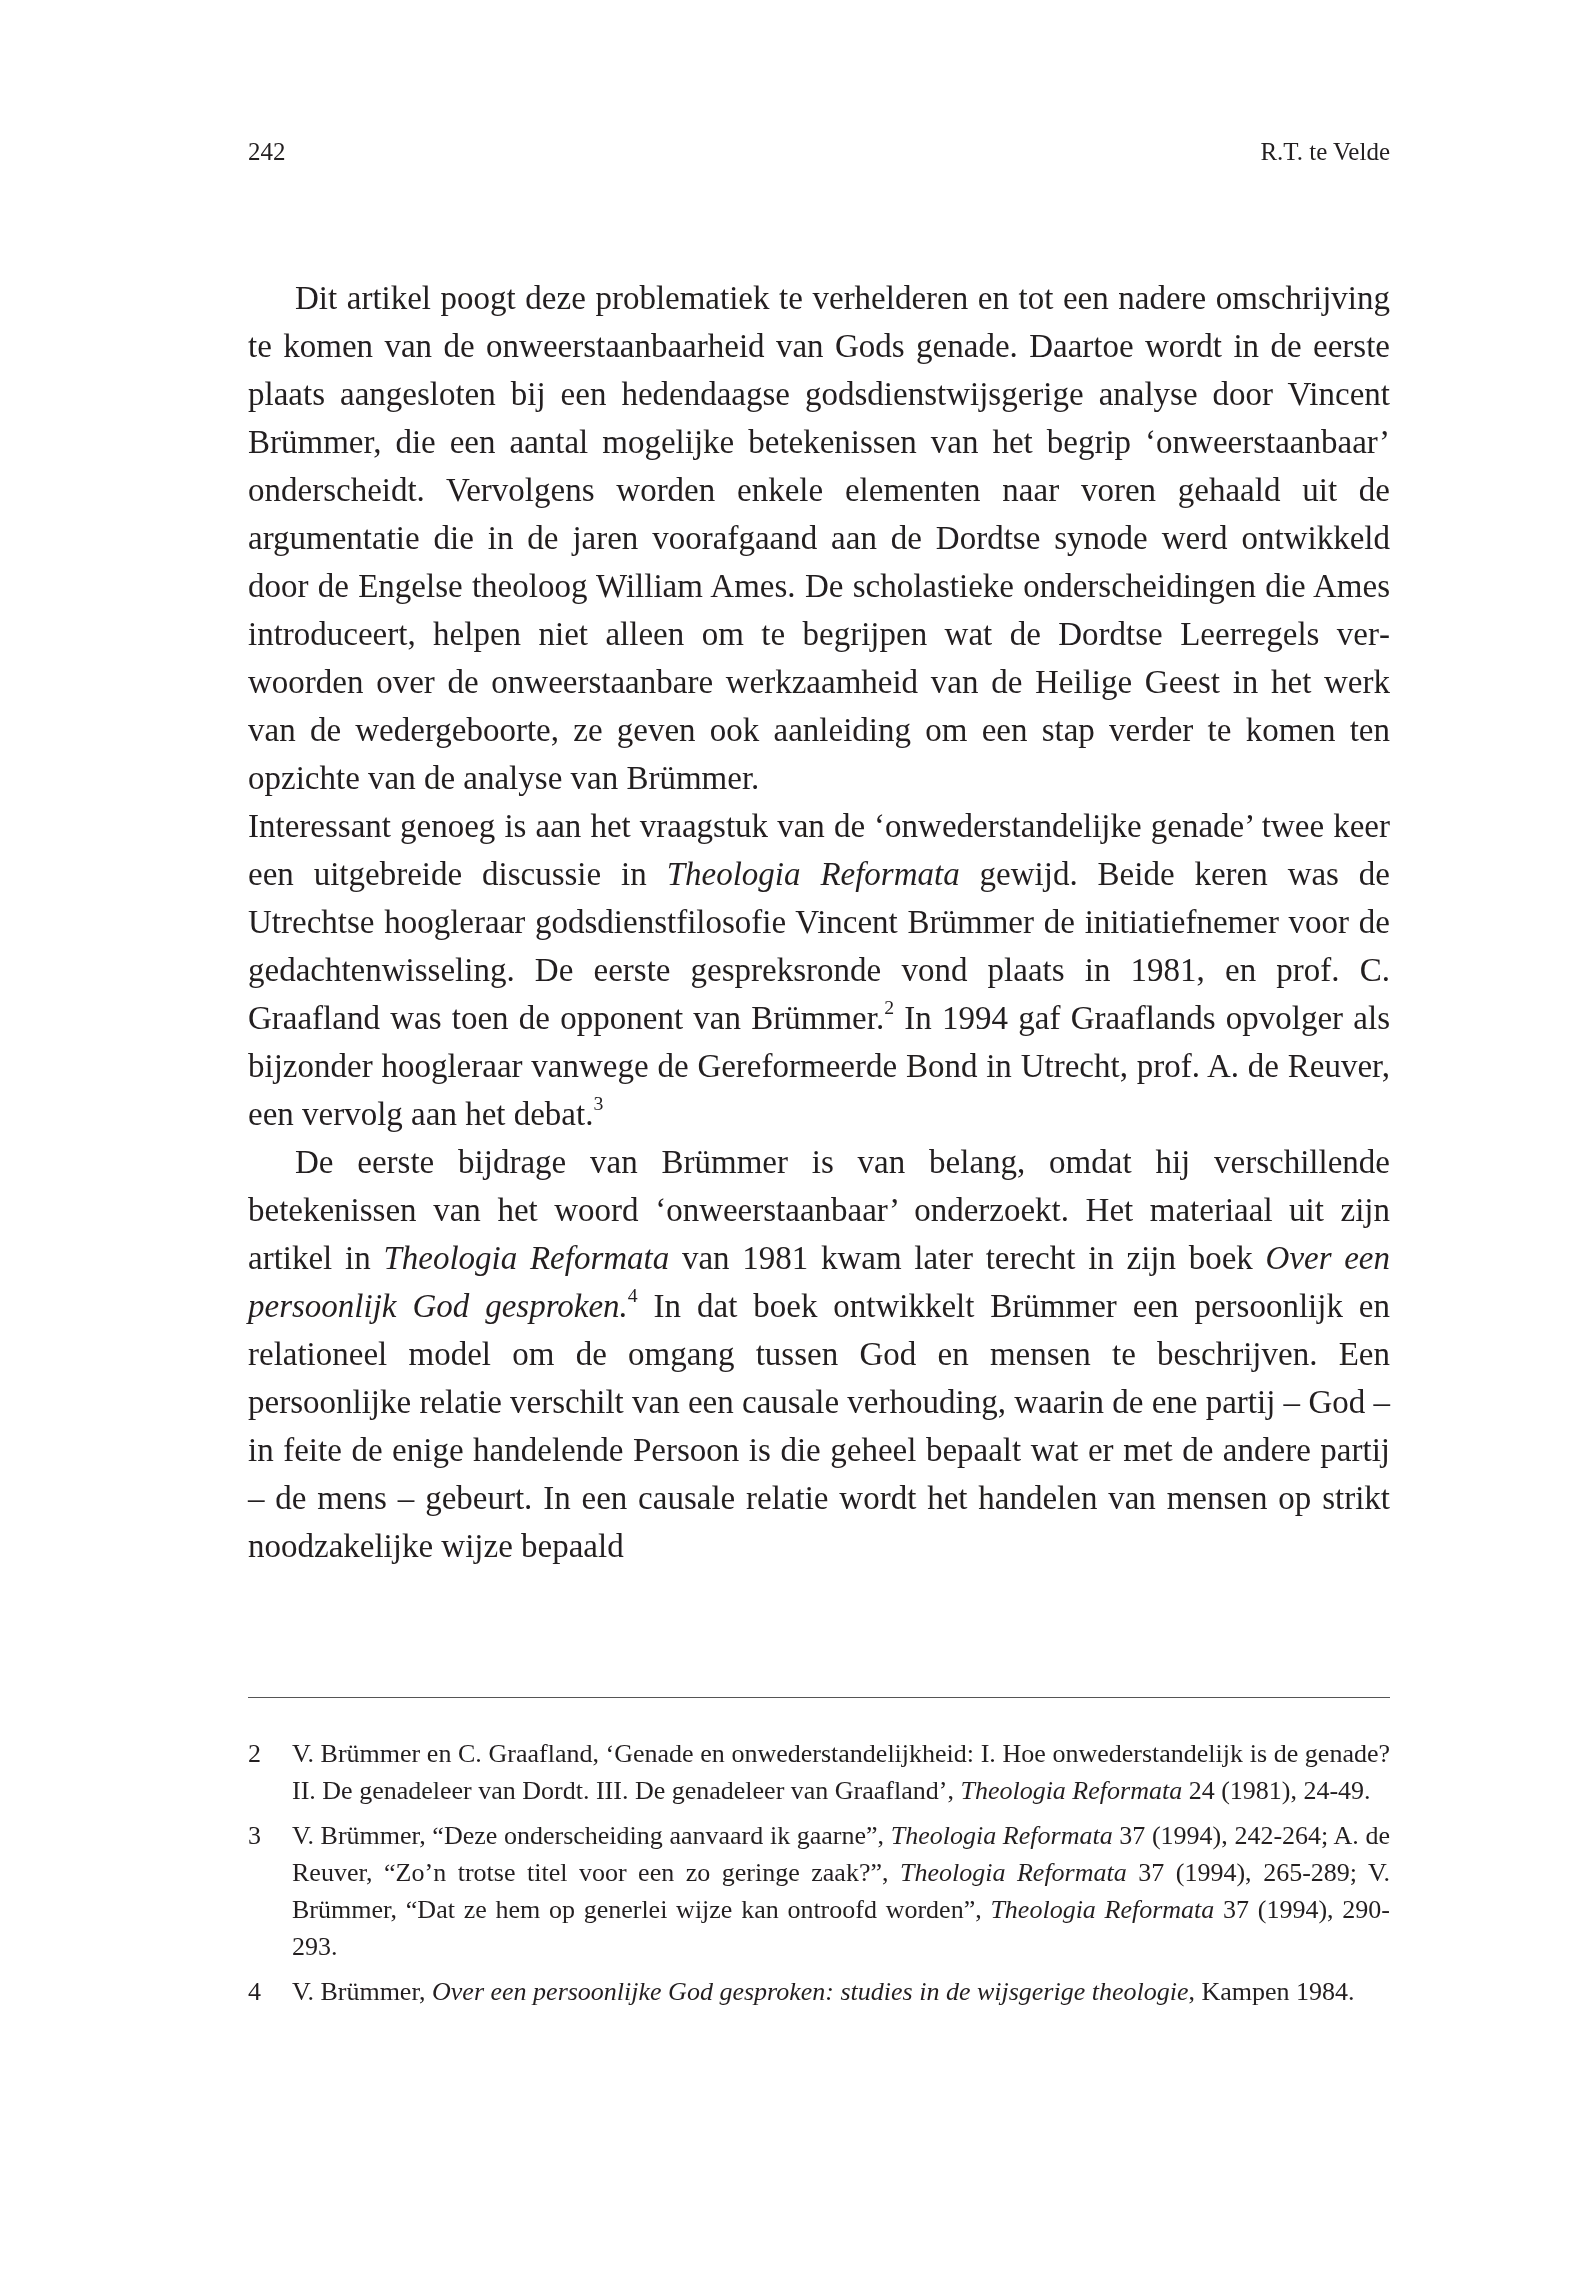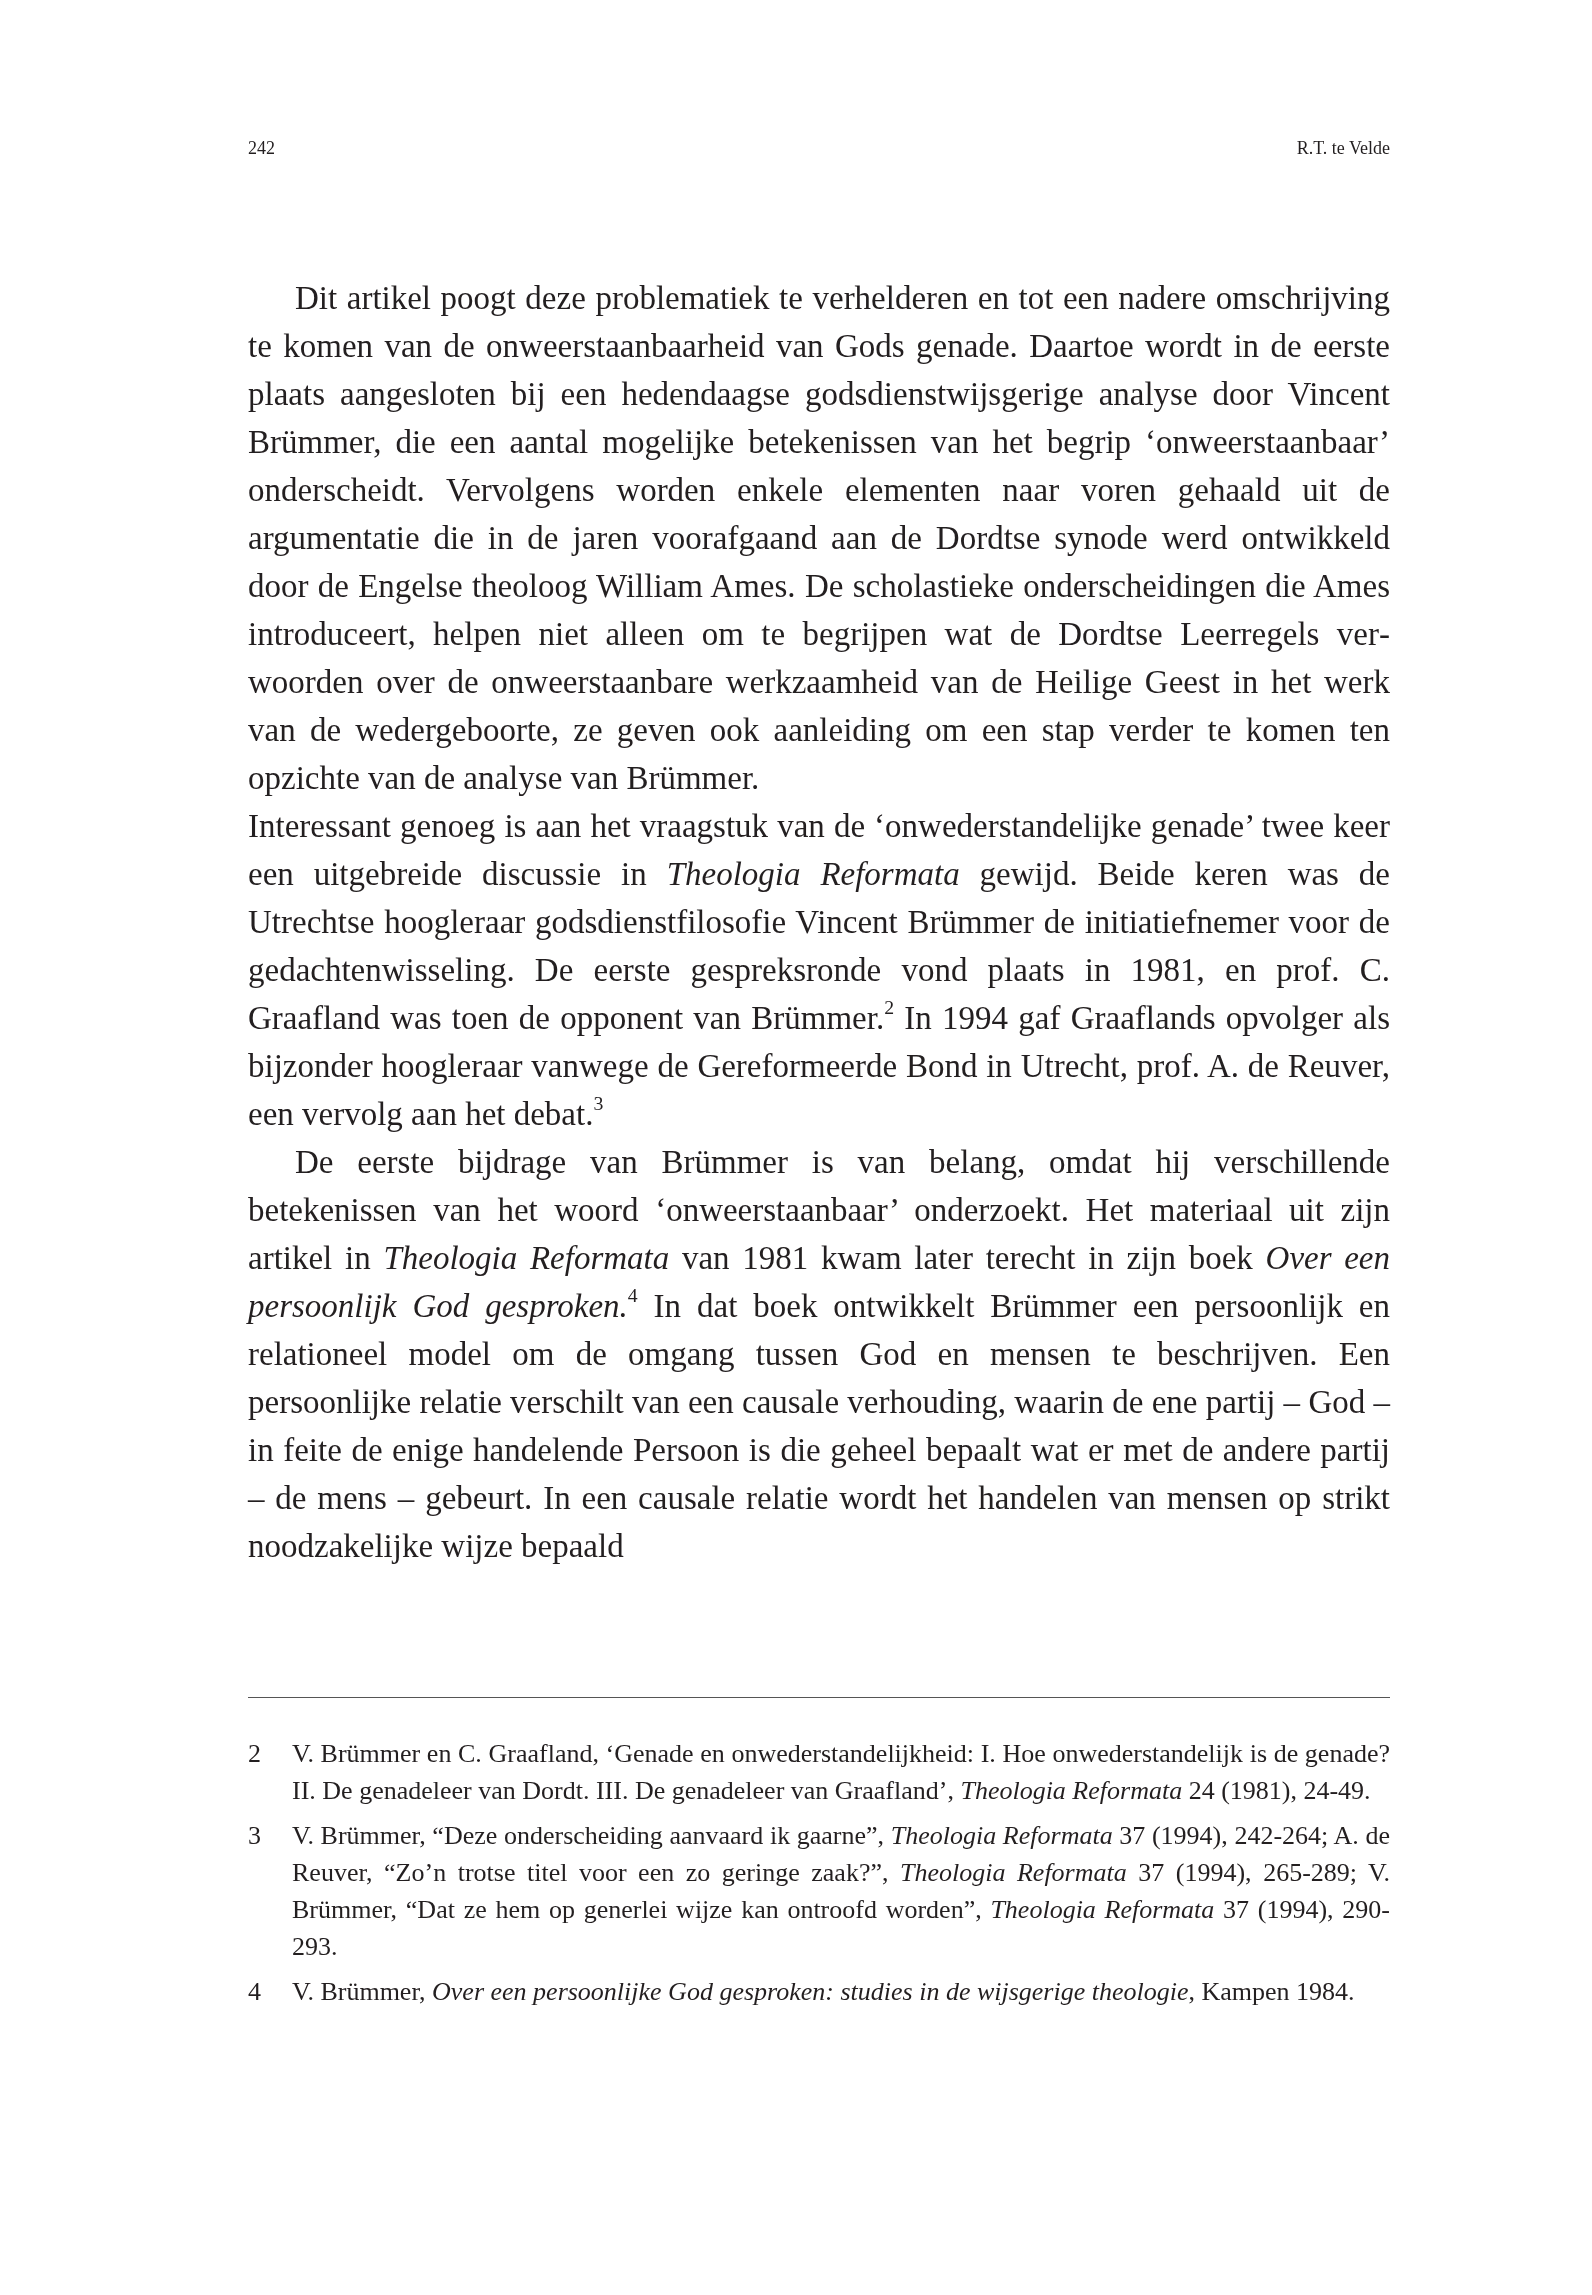--- a/index.html
+++ b/index.html
@@ -3,21 +3,21 @@
 <meta charset="utf-8">
 <style>
   html, body { margin: 0; padding: 0; background: #ffffff; }
   body {
     width: 1592px; height: 2295px; position: relative; overflow: hidden;
     font-family: "Liberation Serif", "DejaVu Serif", serif; color: #231f20;
   }
   .running-head {
     position: absolute; top: 138px; left: 248px; width: 1142px;
     display: flex; justify-content: space-between; align-items: baseline;
-    font-size: 18px;
+    font-size: 25px;
   }
   .running-head .author { }
   .body-text {
     position: absolute; top: 274px; left: 248px; width: 1142px;
     font-size: 33px; line-height: 48px; text-align: justify;
     hyphens: manual;
   }
   .body-text p { margin: 0; }
   .body-text p.indent { text-indent: 47px; }
   .body-text h2 {

